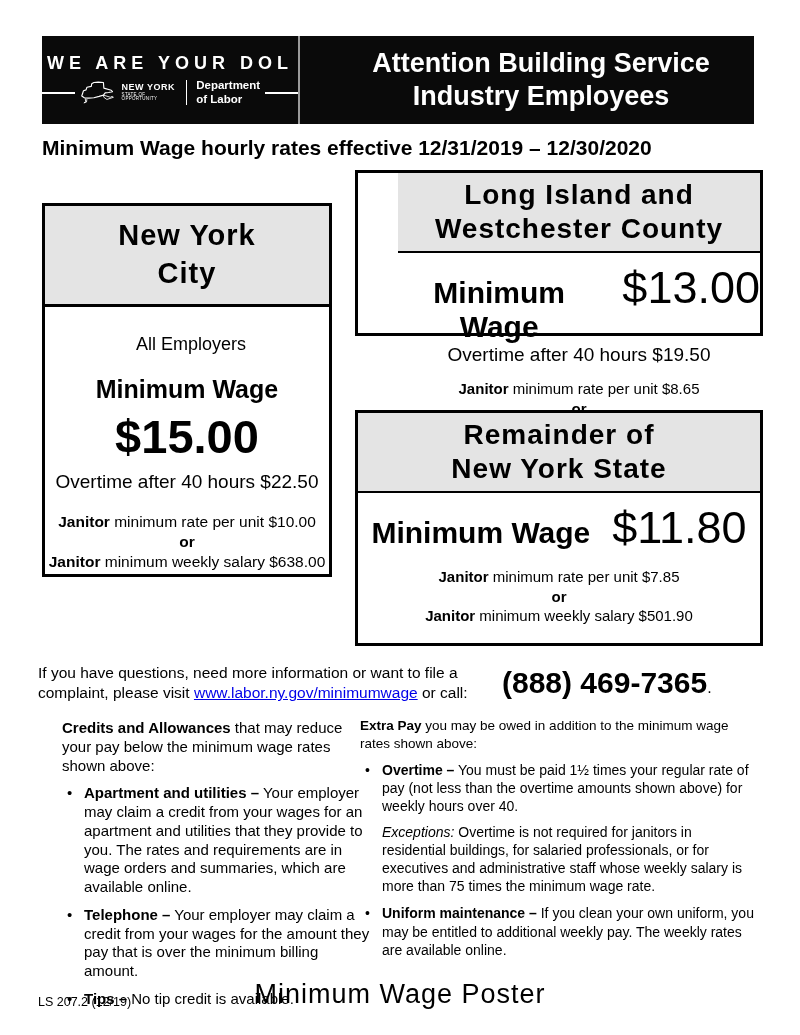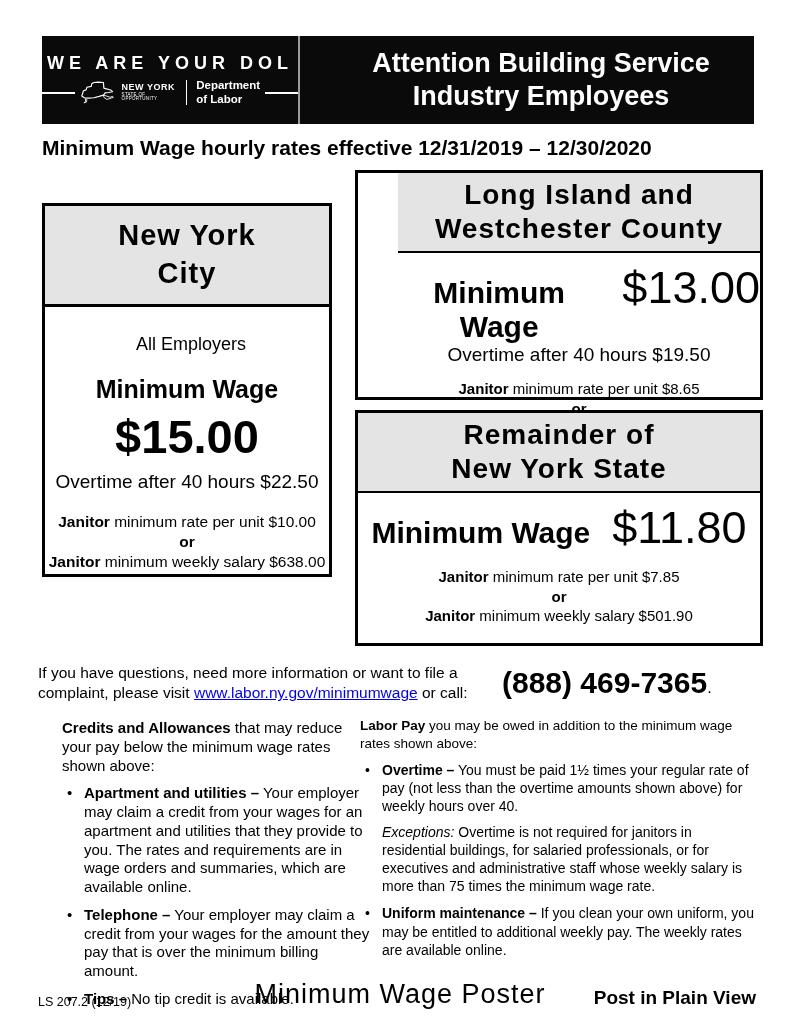--- a/index.html
+++ b/index.html
@@ -39,21 +39,21 @@
                        padding:10px 0 11px; letter-spacing:1px; }
   .nyc-body { text-align:center; }
   .employers { font-size:18px; margin-top:27px;padding-left:8px; }
   .nyc .wage-label { font-size:25px; font-weight:bold; margin-top:20px; }
   .nyc .wage-value { font-size:47px; font-weight:bold; margin-top:5px; }
   .overtime { font-size:19px; margin-top:7px; }
   .janitor-block { font-size:15.5px; margin-top:19px; line-height:1.32; }
   .or-line { font-weight:bold; }
 
   .wide { left:355px; width:408px; }
-  .li  { top:170px; height:230px;padding-left:40px; }
+  .li  { top:170px; height:166px;padding-left:40px; }
   .rem { top:410px; height:236px; }
   .wide .panel-header { border-bottom:2px solid #000; font-size:28px; line-height:1.2;
                         padding:5px 0 6px; letter-spacing:1px; }
   .wage-row { display:flex; justify-content:center; align-items:baseline; gap:22px; margin-top:9px; }
   .wide .wage-label { font-size:30px; font-weight:bold; }
   .wide .wage-value { font-size:45px; font-weight:normal; }
   .wide .overtime { margin-top:0; }
   .wide .janitor-block { margin-top:13px; font-size:15px; line-height:1.3; }
   .wide .nyc-body, .wide .panel-body { text-align:center; }
   .panel-body { text-align:center; }
@@ -199,32 +199,31 @@
       <span class="bullet-text"><b>Telephone –</b><span> Your employer may claim a credit from your wages for the amount they pay that is over the minimum billing amount.</span></span>
     </div>
     <div class="bullet-item">
       <span class="bullet-marker">•</span>
       <span class="bullet-text"><b>Tips –</b><span> No tip credit is available.</span></span>
     </div>
   </div>
 
   <div class="extra-col">
     <div class="col-heading">
-      <b>Labor Pay</b><span> you may be owed in addition to the minimum wage rates shown above:</span>
+      <b>Extra Pay</b><span> you may be owed in addition to the minimum wage rates shown above:</span>
     </div>
     <div class="bullet-item">
       <span class="bullet-marker">•</span>
       <span class="bullet-text"><b>Overtime –</b><span> You must be paid 1½ times your regular rate of pay (not less than the overtime amounts shown above) for weekly hours over 40.</span></span>
     </div>
     <div class="exceptions">
       <span class="ital">Exceptions:</span><span> Overtime is not required for janitors in residential buildings, for salaried professionals, or for executives and administrative staff whose weekly salary is more than 75 times the minimum wage rate.</span>
     </div>
     <div class="bullet-item">
       <span class="bullet-marker">•</span>
       <span class="bullet-text"><b>Uniform maintenance –</b><span> If you clean your own uniform, you may be entitled to additional weekly pay.  The weekly rates are available online.</span></span>
     </div>
   </div>
 
   <div class="form-number">LS 207.2 (12/19)</div>
   <div class="poster-title">Minimum Wage Poster</div>
-  <div class="post-note">Post in Plain View</div>
 
 </div>
 
 </body></html>

